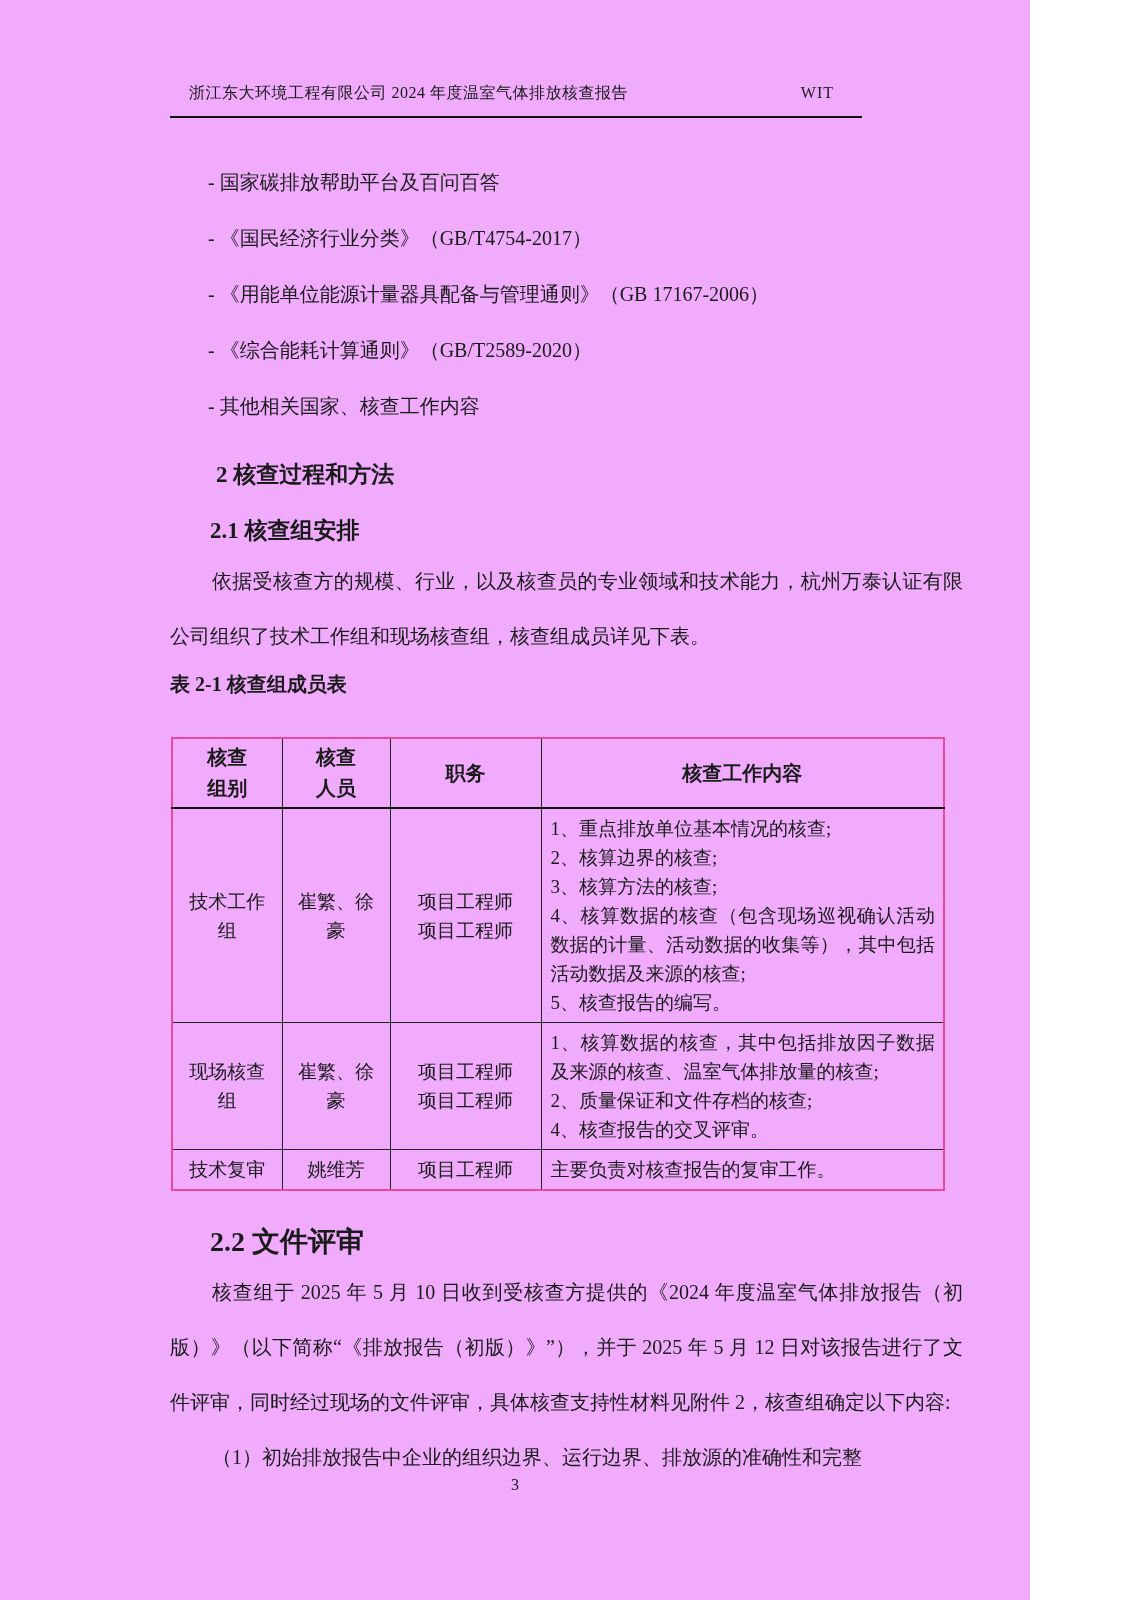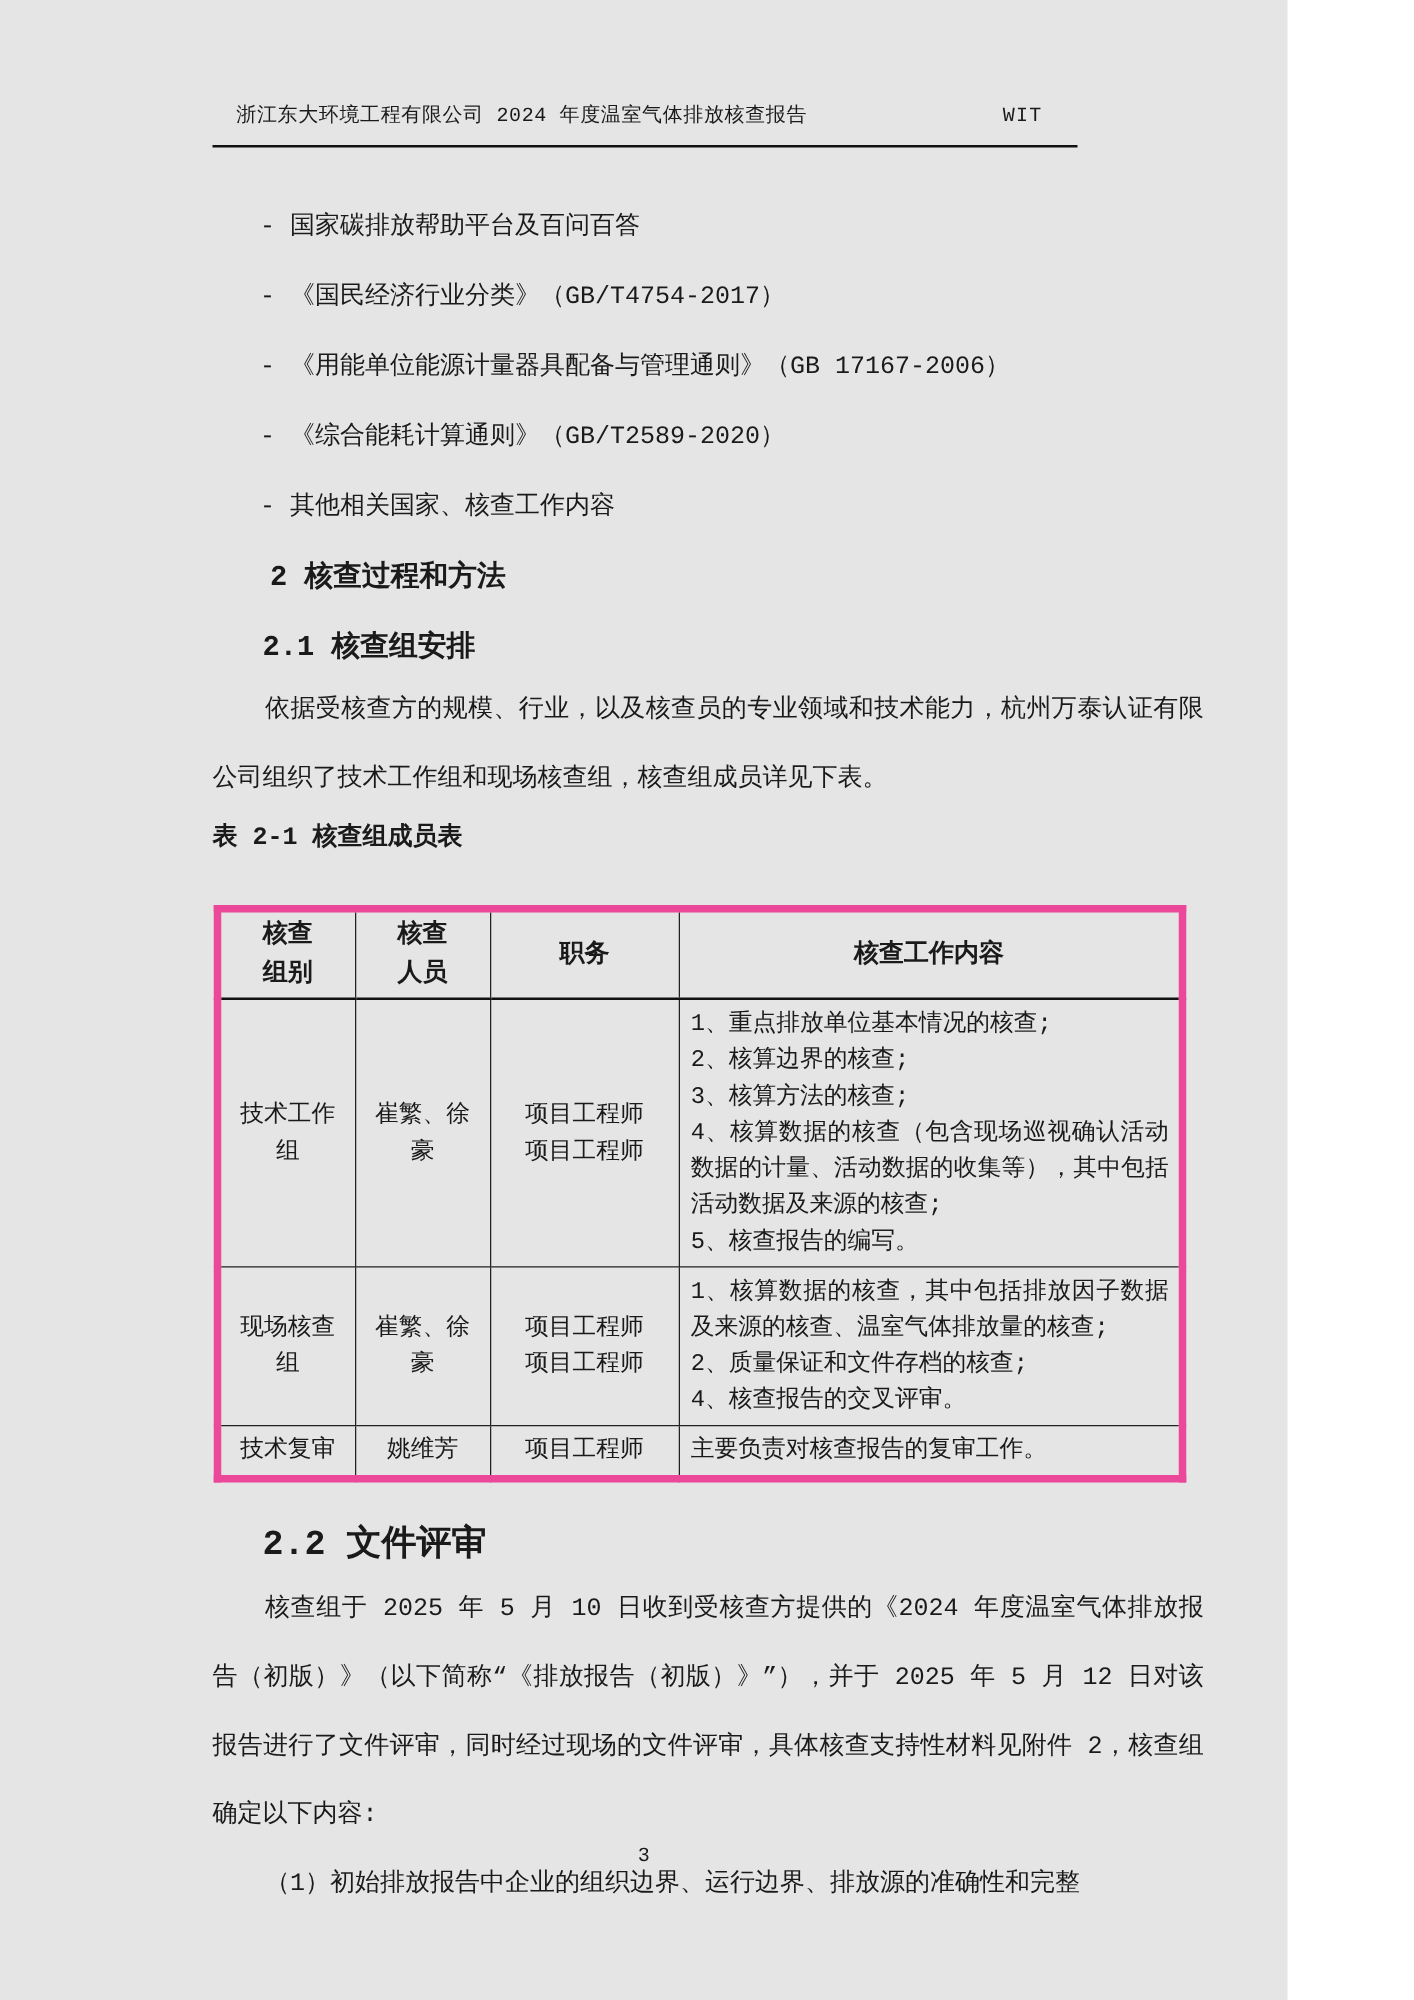--- a/index.html
+++ b/index.html
@@ -4,22 +4,22 @@
 <style>
   html, body {
     margin: 0;
     padding: 0;
     background: #ffffff;
   }
   .page {
     position: relative;
     width: 1030px;
     height: 1600px;
-    background: #e5e5e5;
-    font-family: Liberation Mono, monospace;
+    background: #f0abfc;
+    font-family: Liberation Serif, serif;
     color: #1a1a1a;
     overflow: hidden;
   }
   
   .header {
     position: absolute;
     top: 82px;
     left: 170px;
     right: 168px;
     display: flex;
@@ -49,21 +49,21 @@
   ul.ref-list li {
     height: 56px;
     line-height: 56px;
     padding-left: 38px;
     white-space: nowrap;
   }
   .h-sec {
     font-size: 23px;
     font-weight: bold;
     line-height: 34px;
-    margin: 11px 0 0 46px;
+    margin: 24px 0 0 46px;
   }
   .h-sub {
     font-size: 23px;
     font-weight: bold;
     line-height: 34px;
     margin: 22px 0 0 40px;
   }
   .h-sub2 {
     font-size: 28px;
     font-weight: bold;
@@ -95,21 +95,21 @@
     margin-top: 4px;
     margin-left: 1px;
     width: 772px;
     table-layout: fixed;
     font-size: 19px;
   }
   table.team th, table.team td {
     border: 1px solid #222;
     vertical-align: middle;
   }
-  table.team { border: 6px solid #ec4899; margin-top: 35px; }
+  table.team { border: 2px solid #ec4899; margin-top: 35px; }
   table.team thead th { border-bottom: 2px solid #111; }
   col.c-group  { width: 110px; }
   col.c-member { width: 108px; }
   col.c-title  { width: 151px; }
   col.c-work   { width: 403px; }
   table.team th {
     font-size: 20px;
     font-weight: bold;
     text-align: center;
     line-height: 31px;

